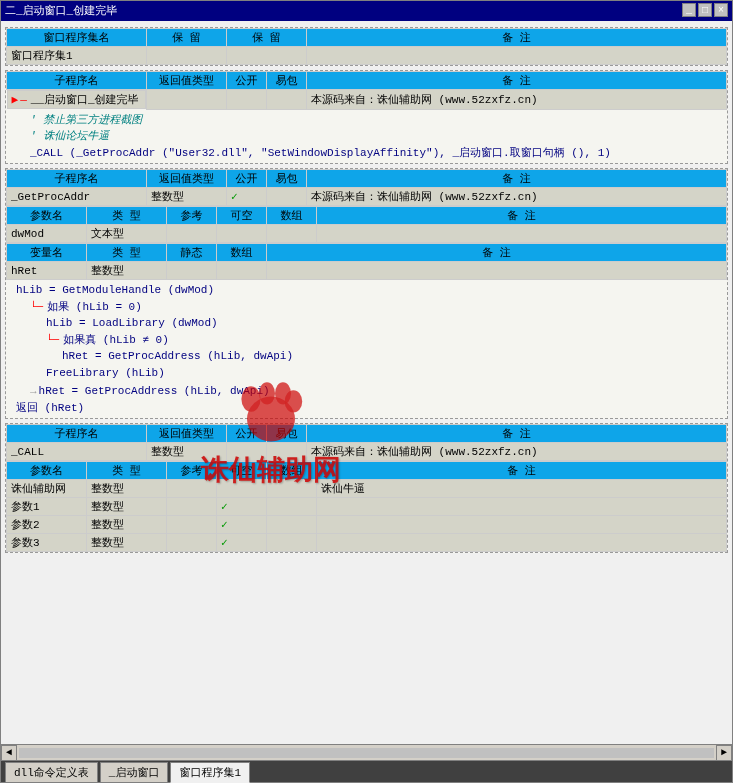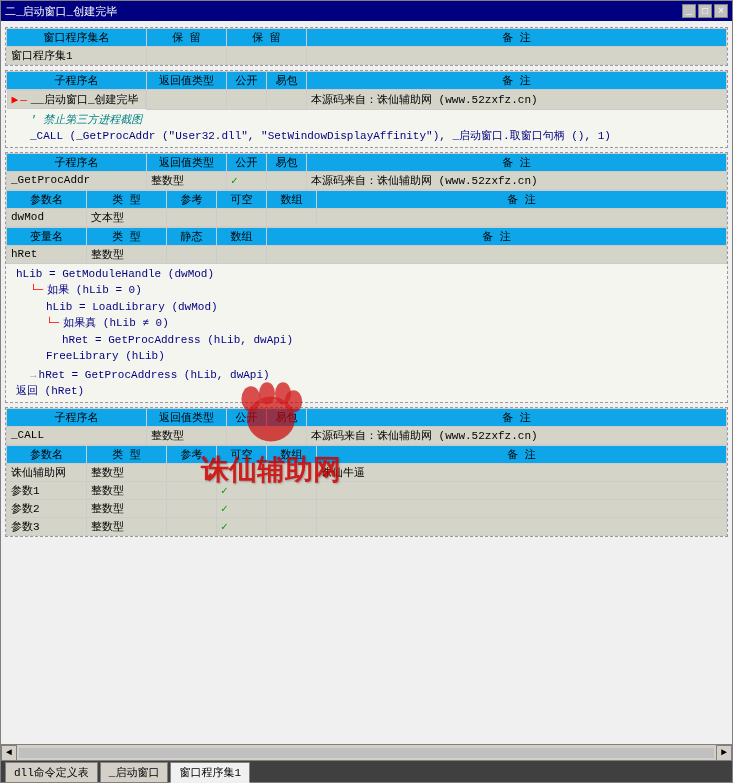--- a/index.html
+++ b/index.html
@@ -19,21 +19,21 @@
       border: 1px solid #808080;
       display: flex;
       flex-direction: column;
     }
     .title-bar {
       background: #000080;
       color: white;
       padding: 2px 4px;
       font-size: 12px;
       display: flex;
-      align-items: center;
+      align-items: flex-start;
       justify-content: space-between;
       height: 20px;
     }
     .title-text { font-size: 11px; }
     .title-buttons { display: flex; gap: 2px; }
     .title-btn {
       width: 14px; height: 14px;
       background: #c0c0c0;
       border: 1px solid #808080;
       font-size: 10px;
@@ -222,20 +222,23 @@
             <td></td>
             <td>本源码来自：诛仙辅助网 (www.52zxfz.cn)</td>
           </tr>
         </tbody>
       </table>
       <div class="code-area">
         <div class="code-line code-indent-1">
           <span class="comment-text">' 禁止第三方进程截图</span>
         </div>
         <div class="code-line code-indent-1">
+          <span class="comment-text">' 诛仙论坛牛逼</span>
+        </div>
+        <div class="code-line code-indent-1">
           <span>_CALL (_GetProcAddr ("User32.dll", "SetWindowDisplayAffinity"), _启动窗口.取窗口句柄 (), 1)</span>
         </div>
       </div>
     </div>
 
     <div class="section" style="margin:4px;">
       <table class="section-table">
         <thead>
           <tr>
             <th style="width:140px;">子程序名</th>

